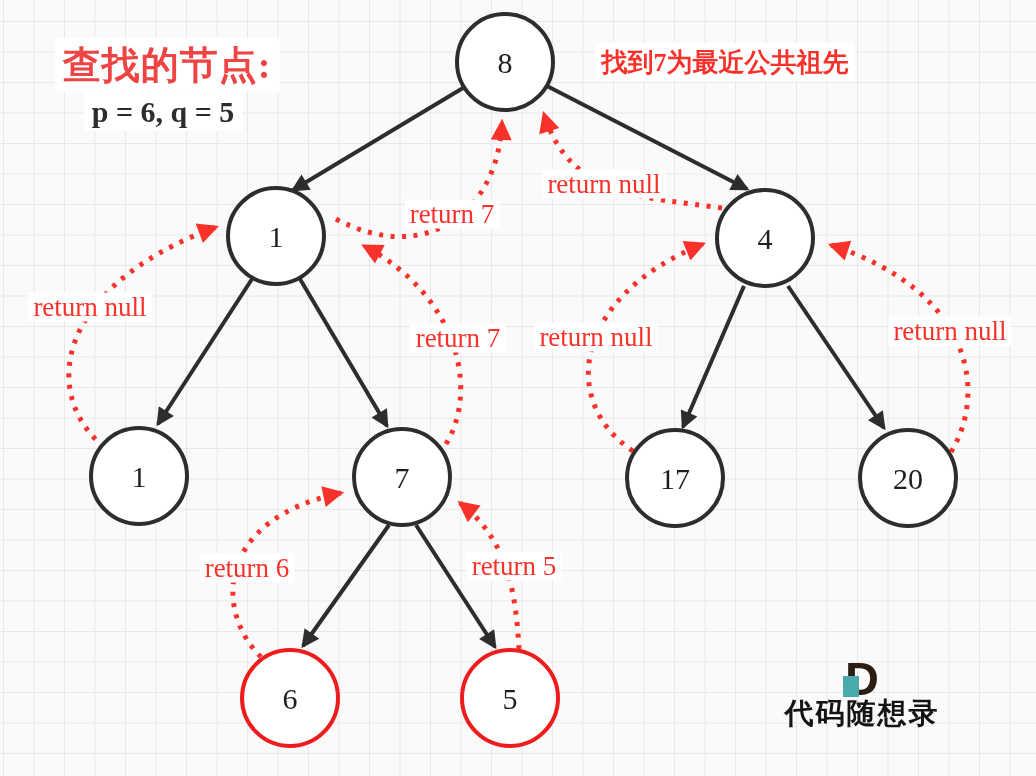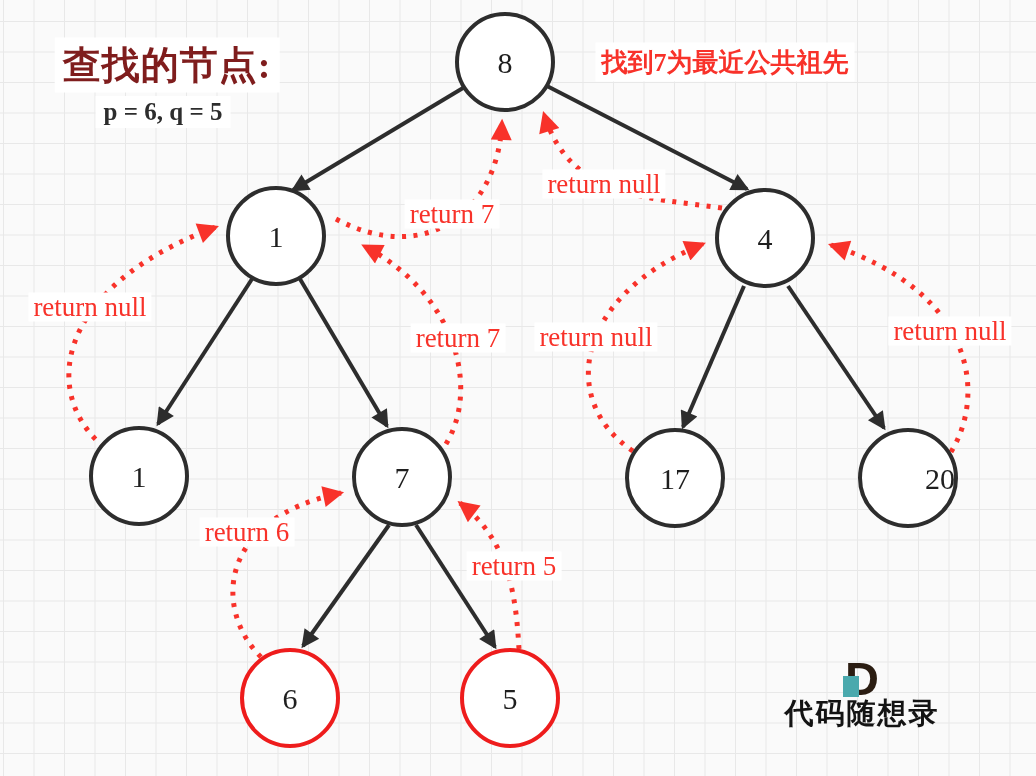--- a/index.html
+++ b/index.html
@@ -14,22 +14,22 @@
     background-position:3px 21px;
   }
   svg.diagram{position:absolute;left:0;top:0;}
   .edge{stroke:#2d2d2d;stroke-width:4;fill:none;}
   .node{fill:#ffffff;stroke:#2d2d2d;stroke-width:4;}
   .node.hl{stroke:#ee1c1c;}
   .ret-path{stroke:#f8322a;stroke-width:5;fill:none;stroke-dasharray:4 7.5;stroke-linecap:butt;}
   .lbl{position:absolute;transform:translate(-50%,-50%);white-space:nowrap;}
   .node-val{font-size:30px;color:#1f1f1f;background:transparent;}
   .ret-label{font-size:27px;color:#f8322a;background:#ffffff;padding:1px 5px;line-height:1.0;}
-  .title-1{font-size:38px;font-weight:bold;color:#7f1d1d;background:#ffffff;padding:2px 8px;letter-spacing:1px;}
-  .title-2{font-size:25px;font-weight:bold;color:#2d2d2d;background:#ffffff;padding:2px 8px;}
+  .title-1{font-size:38px;font-weight:bold;color:#ef4444;background:#ffffff;padding:2px 8px;letter-spacing:1px;}
+  .title-2{font-size:30px;font-weight:bold;color:#2d2d2d;background:#ffffff;padding:2px 8px;}
   .annot{font-size:26px;font-weight:bold;color:#f8322a;background:#ffffff;padding:2px 6px;font-family:Liberation Serif, serif;}
   .wm-d{font-family:"Liberation Sans","DejaVu Sans",sans-serif;font-size:47px;font-weight:bold;color:#2b1d12;line-height:1;}
   .wm-teal{position:absolute;left:843px;top:676px;width:16px;height:21px;background:#4aa9ad;}
   .wm-text{font-size:29px;font-weight:bold;color:#141414;letter-spacing:2px;background:transparent;}
 </style>
 </head>
 <body>
 
 <div class="stage">
 
@@ -71,31 +71,31 @@
     <circle class="node hl" cx="290" cy="698" r="48"></circle>
     <circle class="node hl" cx="510" cy="698" r="48"></circle>
   </svg>
 
   <div class="lbl node-val" style="left:505px;top:63px">8</div>
   <div class="lbl node-val" style="left:276px;top:237px">1</div>
   <div class="lbl node-val" style="left:765px;top:239px">4</div>
   <div class="lbl node-val" style="left:139px;top:477px">1</div>
   <div class="lbl node-val" style="left:402px;top:478px">7</div>
   <div class="lbl node-val" style="left:675px;top:479px">17</div>
-  <div class="lbl node-val" style="left:940px;top:479px">20</div>
+  <div class="lbl node-val" style="left:908px;top:479px">20</div>
   <div class="lbl node-val" style="left:290px;top:699px">6</div>
   <div class="lbl node-val" style="left:510px;top:699px">5</div>
 
   <div class="lbl ret-label" style="left:90px;top:307px">return null</div>
   <div class="lbl ret-label" style="left:452px;top:214px">return 7</div>
   <div class="lbl ret-label" style="left:604px;top:184px">return null</div>
   <div class="lbl ret-label" style="left:458px;top:338px">return 7</div>
   <div class="lbl ret-label" style="left:596px;top:337px">return null</div>
   <div class="lbl ret-label" style="left:950px;top:331px">return null</div>
-  <div class="lbl ret-label" style="left:247px;top:532px">return 6</div>
+  <div class="lbl ret-label" style="left:247px;top:568px">return 6</div>
   <div class="lbl ret-label" style="left:514px;top:566px">return 5</div>
 
   <div class="lbl title-1" style="left:167px;top:65px">查找的节点:</div>
   <div class="lbl title-2" style="left:163px;top:112px">p = 6, q = 5</div>
 
   <div class="lbl annot" style="left:725px;top:62px">找到7为最近公共祖先</div>
 
   <div class="lbl wm-d" style="left:862px;top:678px">D</div>
   <div class="wm-teal"></div>
   <div class="lbl wm-text" style="left:862px;top:714px">代码随想录</div>

